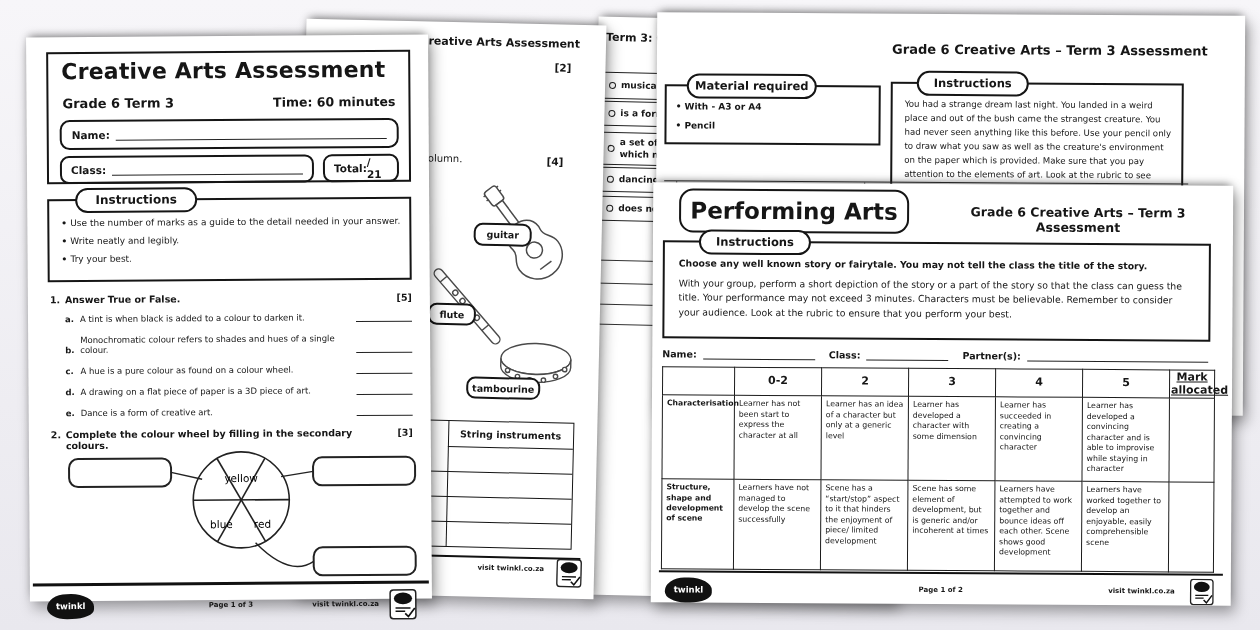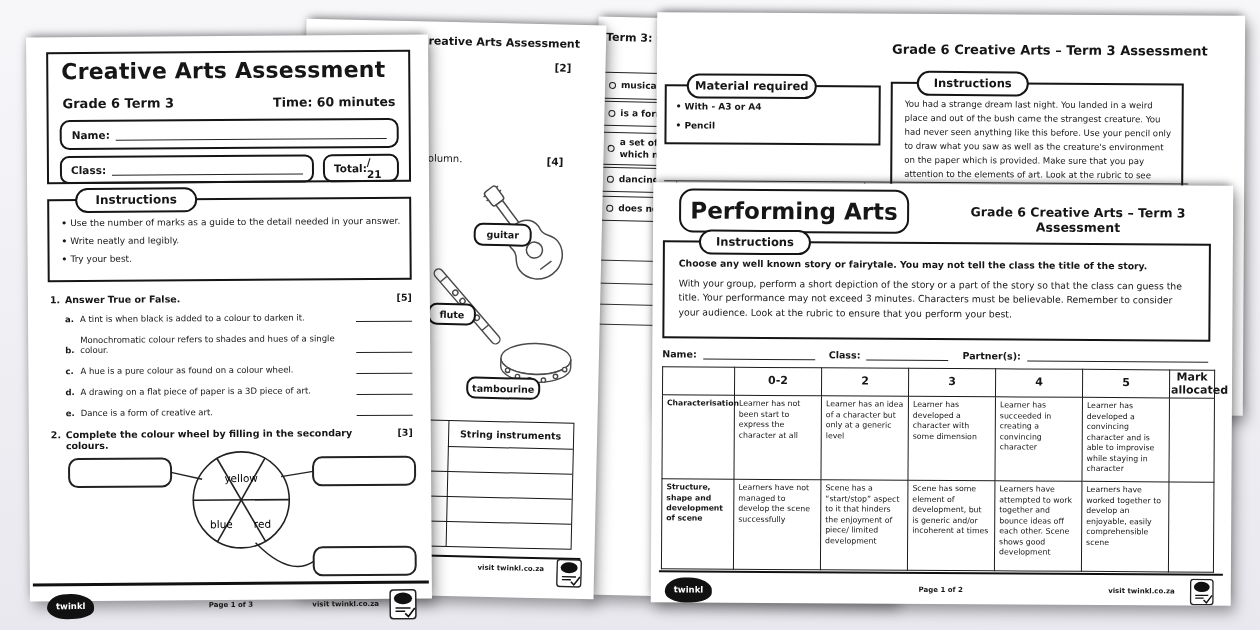--- a/index.html
+++ b/index.html
@@ -95,21 +95,21 @@
   .ep1{margin:15px 14px 0;font-size:9.3px;font-weight:bold;}
   .ep2{margin:8px 14px 0;font-size:9.3px;font-weight:500;line-height:1.55;}
   .nameRow{position:absolute;left:10px;right:24px;top:166px;display:flex;align-items:flex-end;font-size:9.5px;font-weight:600;}
   .nameRow .ln{border-bottom:1.3px solid #222;height:10px;margin:0 14px 0 6px;}
   .ln.n1{width:112px;}
   .ln.n2{width:82px;}
   .ln.n3{flex:1;margin-right:0;}
   table.rubric{position:absolute;left:10px;top:184px;width:552px;border-collapse:collapse;table-layout:fixed;}
   table.rubric td{border:1.5px solid #1c1c1c;vertical-align:top;padding:3px 4px;font-size:7.8px;font-weight:500;line-height:1.35;}
   table.rubric tr.rh td{height:24px;text-align:center;vertical-align:middle;font-size:11px;font-weight:bold;padding:1px;}
-  table.rubric td.mkh{font-size:6.5px;line-height:1.15;}
+  table.rubric td.mkh{font-size:6.5px;line-height:1.15;text-decoration:underline;}
   table.rubric td.crit{font-weight:bold;font-size:7.7px;}
   .efoot{position:absolute;left:8px;right:8px;top:388px;height:30px;border-top:2.5px solid #111;}
   .efoot .tlogo{left:6px;top:5px;}
   .efoot .fpage{top:12px;}
   .efoot .fsite{right:48px;top:12px;}
   .efoot .seal{right:8px;top:3px;}
 </style>
 </head>
 <body>
 

